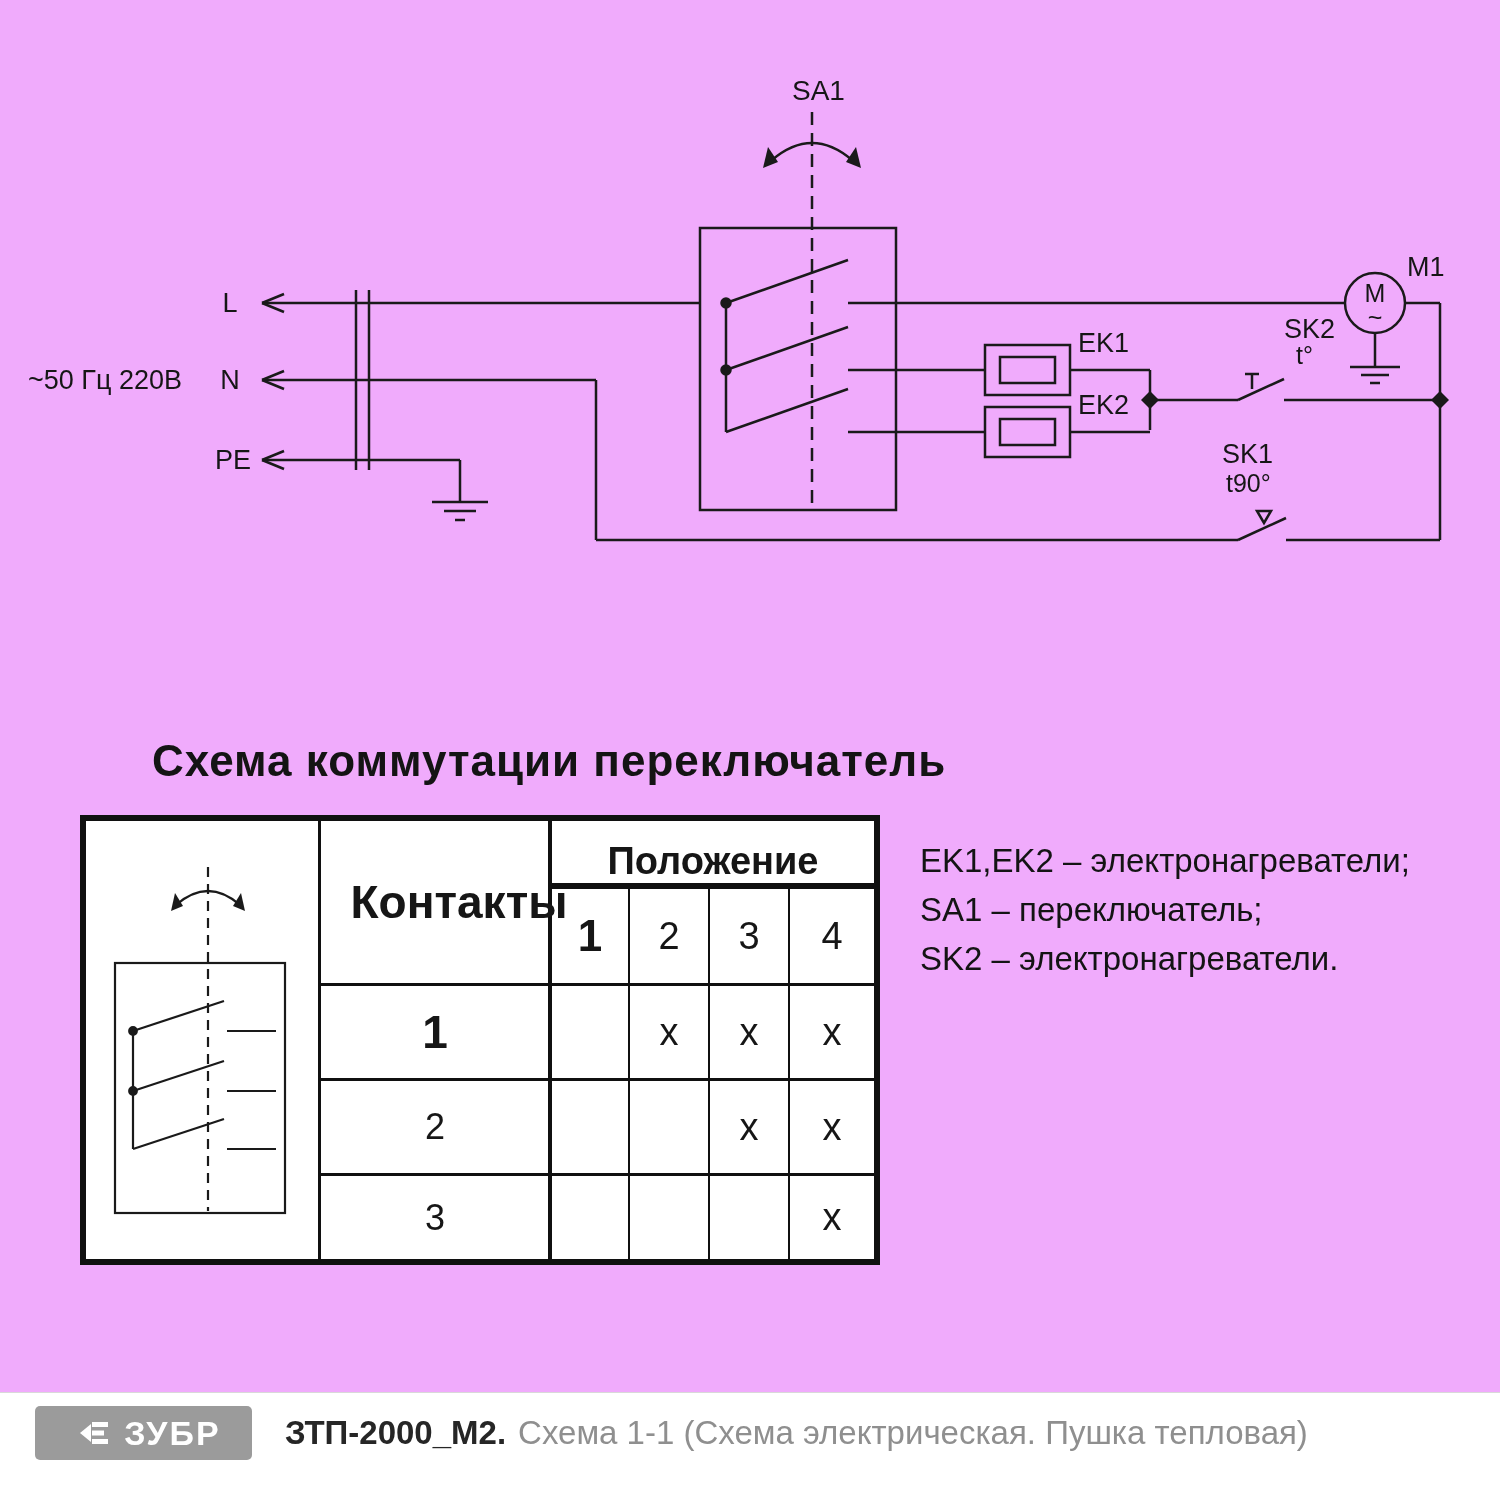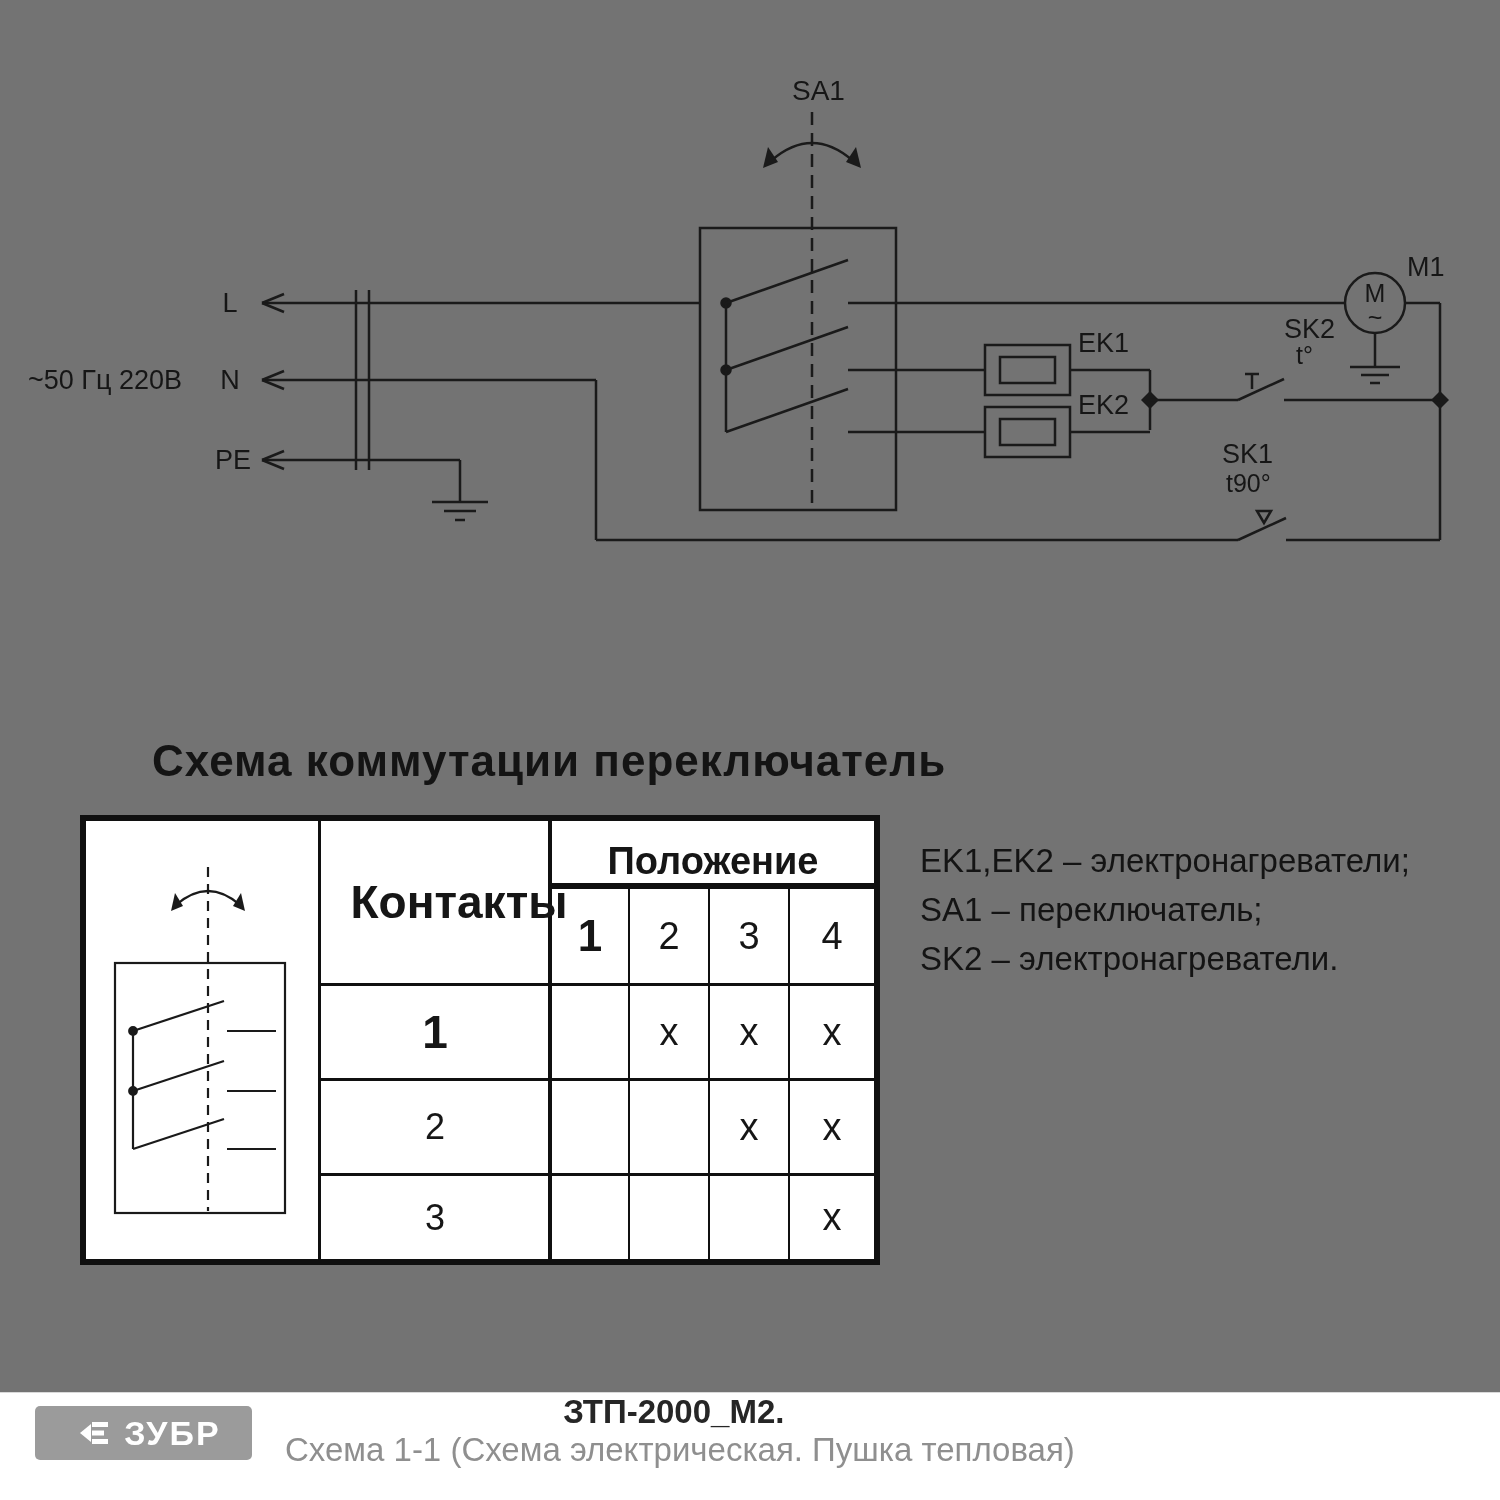--- a/index.html
+++ b/index.html
@@ -1,35 +1,35 @@
 <!DOCTYPE html>
 <html><head>
 <meta charset="utf-8">
 <style>
   html,body{margin:0;padding:0;}
   body{font-family:"Liberation Sans","DejaVu Sans",sans-serif;background:#ffffff;color:#161616;}
-  .page{position:relative;width:1500px;height:1500px;background:#737373;overflow:hidden;}
+  .page{position:relative;width:1500px;height:1500px;background:#f0abfc;overflow:hidden;}
   .abs{position:absolute;}
   svg text{font-family:"Liberation Sans","DejaVu Sans",sans-serif;fill:#161616;}
   .diagram-title{position:absolute;left:152px;top:736px;font-size:44px;font-weight:600;letter-spacing:1px;color:#141414;}
   .tbl{position:absolute;left:80px;top:815px;width:800px;height:450px;border:6px solid #101010;box-sizing:border-box;background:#fff;}
   .gline{position:absolute;background:#101010;}
   .tcell{position:absolute;display:flex;align-items:center;justify-content:center;}
   .hdr-big{font-size:46px;font-weight:600;}
   .hdr-med{font-size:38px;font-weight:600;}
   .num-bold{font-size:44px;font-weight:700;}
   .num-reg{font-size:38px;font-weight:400;}
   .rowlab-big{font-size:46px;font-weight:700;}
   .rowlab-reg{font-size:36px;font-weight:400;}
   .mark{font-size:38px;font-weight:400;}
   .legend{position:absolute;left:920px;top:836px;font-size:33px;line-height:49px;color:#141414;}
   .footer{position:absolute;left:0;top:1392px;width:1500px;height:108px;border-top:1px solid #d9d9d9;background:#fff;}
   .logo{position:absolute;left:35px;top:13px;width:205px;height:54px;background:#9b9b9b;border-radius:5px;display:flex;align-items:center;justify-content:center;gap:10px;padding-left:12px;}
   .logo-text{color:#fff;font-size:34px;font-weight:800;letter-spacing:2px;}
-  .footer-text{position:absolute;left:285px;top:0;height:80px;display:flex;align-items:center;font-size:33px;flex-direction:column;}
+  .footer-text{position:absolute;left:285px;top:0;height:80px;display:flex;align-items:center;font-size:33px;}
   .model{font-weight:700;color:#262626;margin-right:12px;}
   .descr{color:#8f8f8f;font-weight:400;}
 </style>
 </head>
 <body>
 
 <div class="page">
 
   <svg class="abs" style="left:0;top:0;" width="1500" height="690" viewBox="0 0 1500 690">
 

